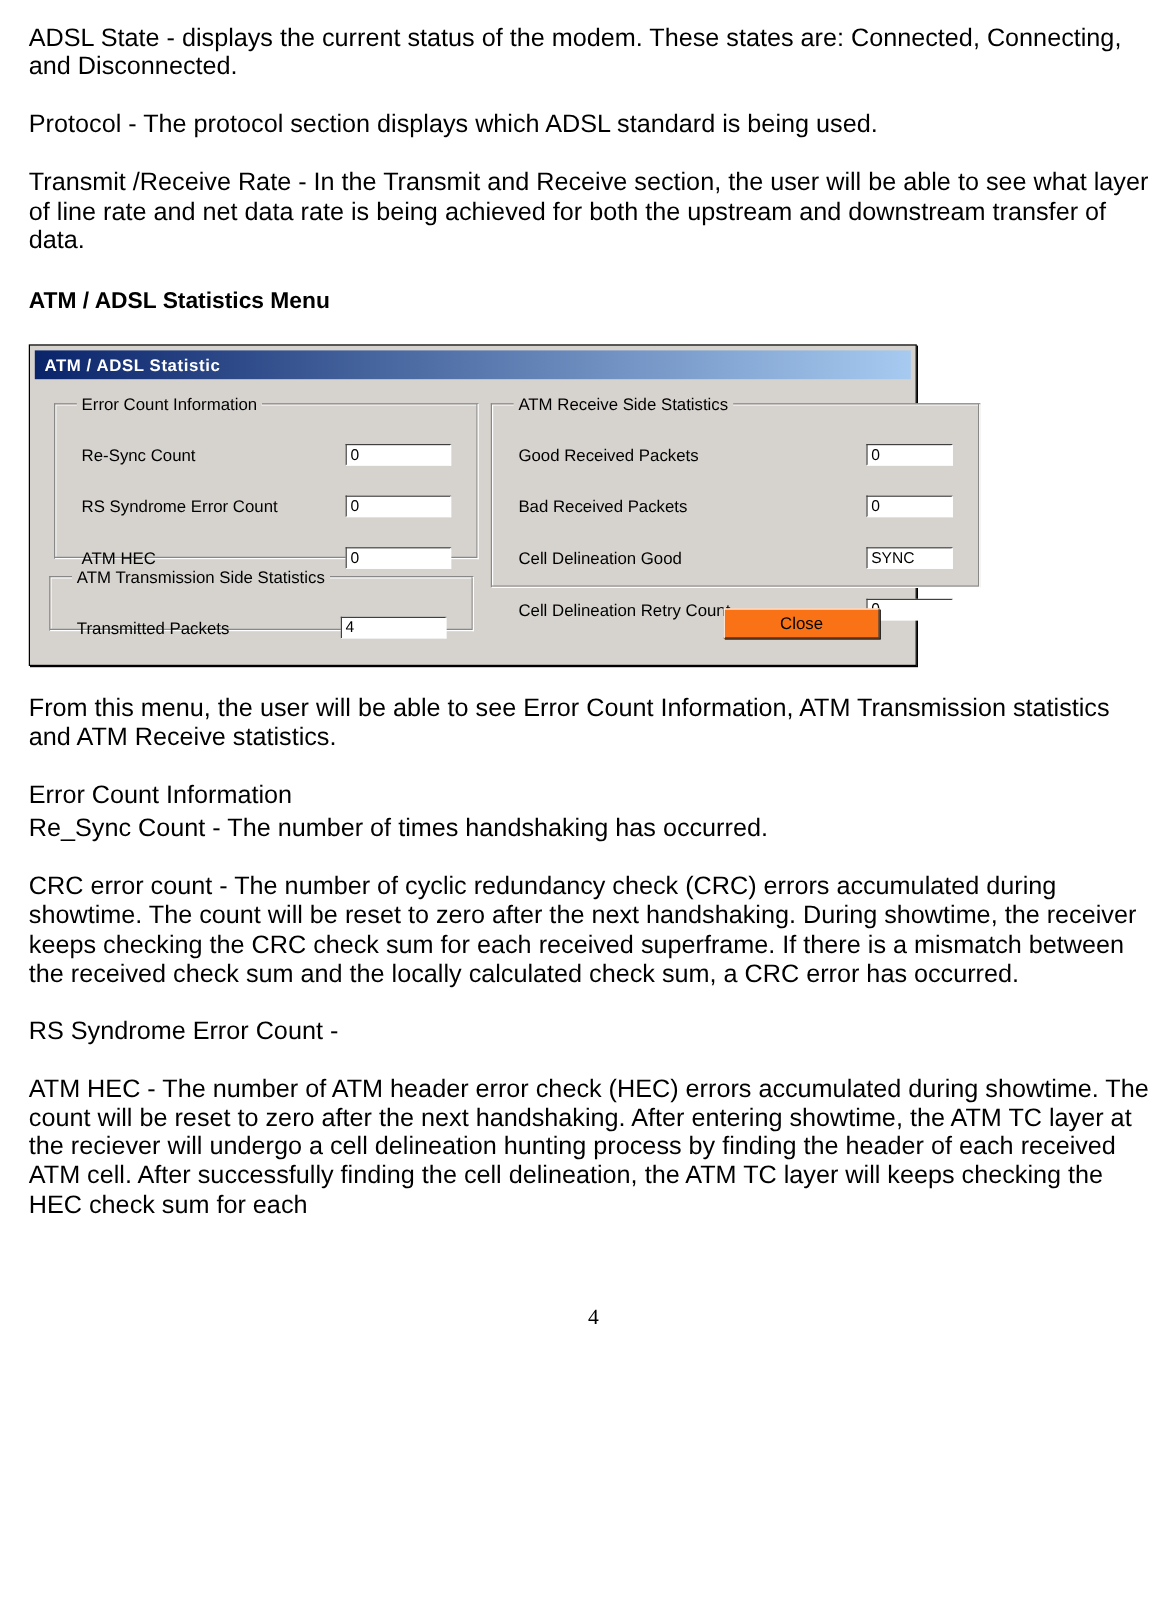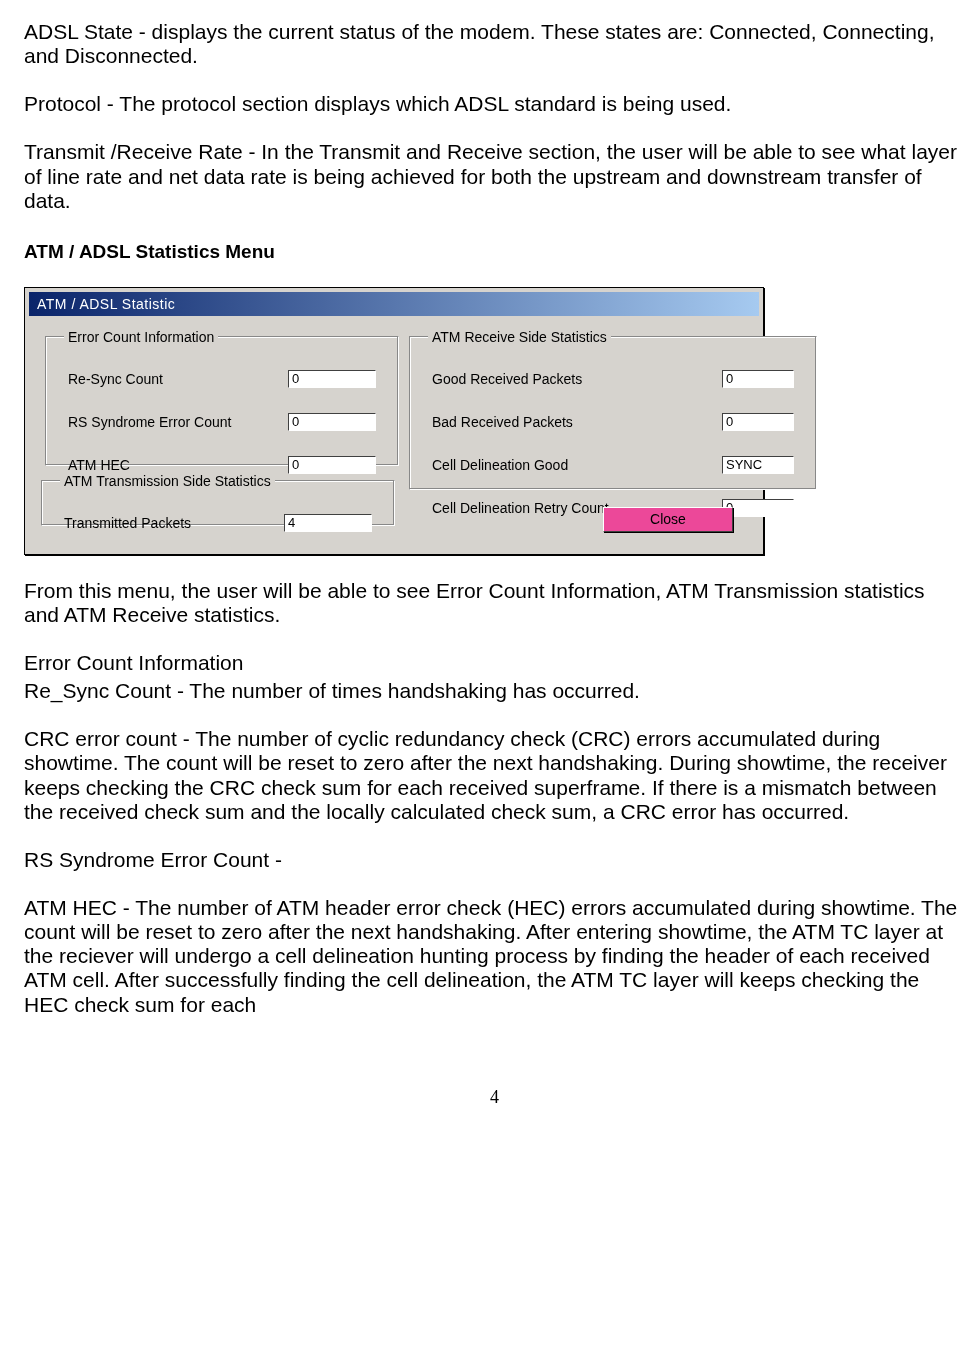--- a/index.html
+++ b/index.html
@@ -25,21 +25,21 @@
       margin-bottom: 24px;
       background: #d6d3ce;
       font-family: "Tahoma", Arial, sans-serif;
       font-size: 14px;
       line-height: 1;
       box-shadow: 1px 1px 0 #000;
     }
     .title-bar {
       background: linear-gradient(to right, #0a246a, #a6caf0);
       color: #fff;
-      font-weight: normal;
+      font-weight: bold;
       font-size: 14px;
       padding: 5px 8px;
       letter-spacing: 0.5px;
     }
     .dialog-body {
       padding: 6px 8px 12px 8px;
       position: relative;
       height: 230px;
     }
     fieldset.group {
@@ -92,21 +92,21 @@
     .group-ec input.win { width: 88px; }
     .group-rx input.win { width: 72px; }
     .group-tx input.win { width: 88px; }
     button.win-btn {
       position: absolute;
       right: 22px;
       bottom: 14px;
       width: 130px;
       height: 25px;
       font-size: 14px;
-      background: #ec4899;
+      background: #f97316;
       border: 1px solid #000;
       border-top-color: #fff;
       border-left-color: #fff;
       border-right-color: #404040;
       border-bottom-color: #404040;
       box-shadow: 1px 1px 0 #000;
       cursor: pointer;
       font-family: Tahoma, Arial, sans-serif;
     }
     .subhead { margin-bottom: 0; }

